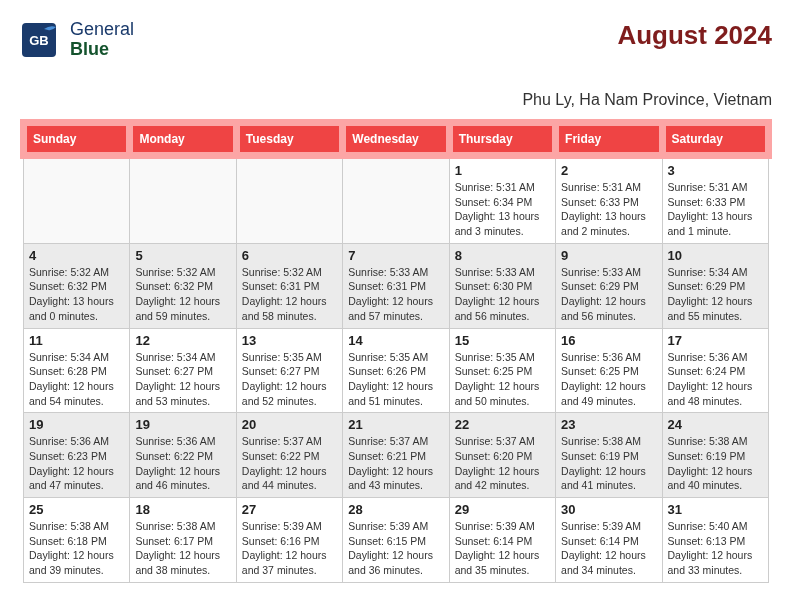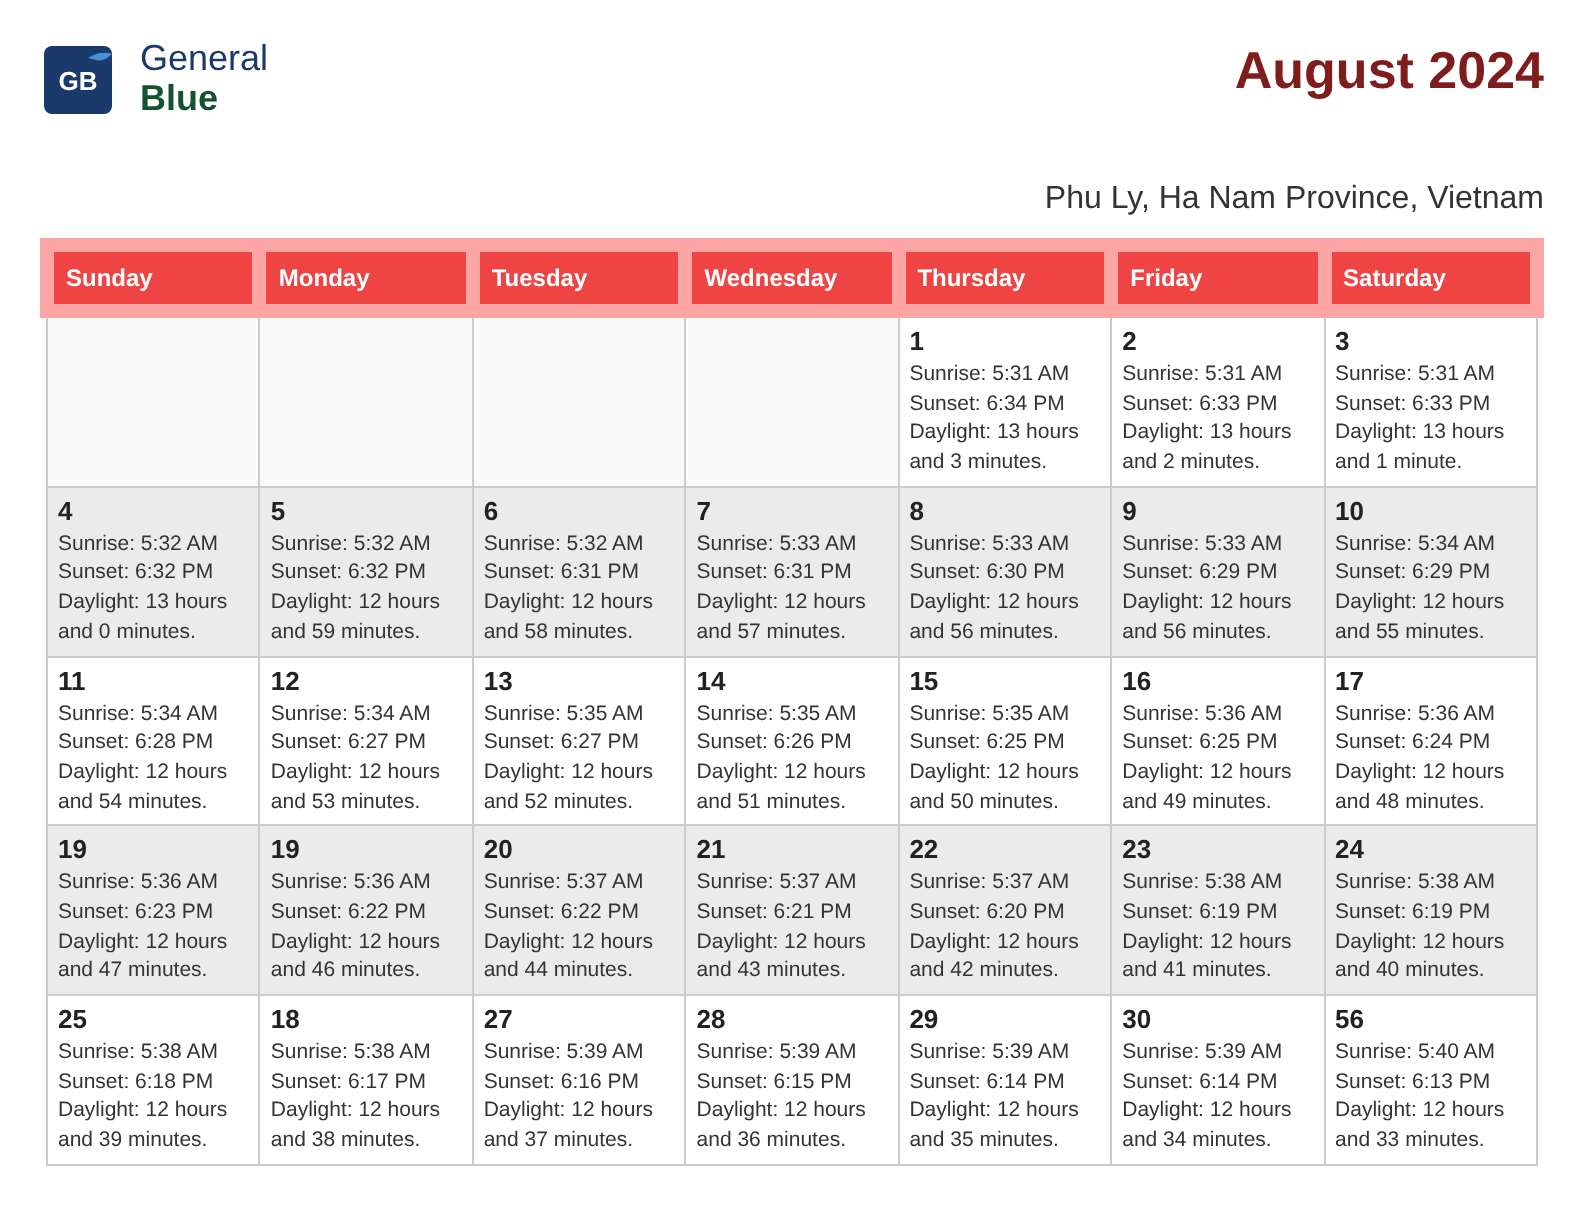--- a/index.html
+++ b/index.html
@@ -325,21 +325,21 @@
 and 35 minutes.</div>
         </td>
         <td>
           <span class="day-num">30</span>
           <div class="day-info" style="white-space: pre-line;">Sunrise: 5:39 AM
 Sunset: 6:14 PM
 Daylight: 12 hours
 and 34 minutes.</div>
         </td>
         <td>
-          <span class="day-num">56</span>
+          <span class="day-num">31</span>
           <div class="day-info" style="white-space: pre-line;">Sunrise: 5:40 AM
 Sunset: 6:13 PM
 Daylight: 12 hours
 and 33 minutes.</div>
         </td>
       </tr>
     </tbody>
 </table>
 
 </body></html>

